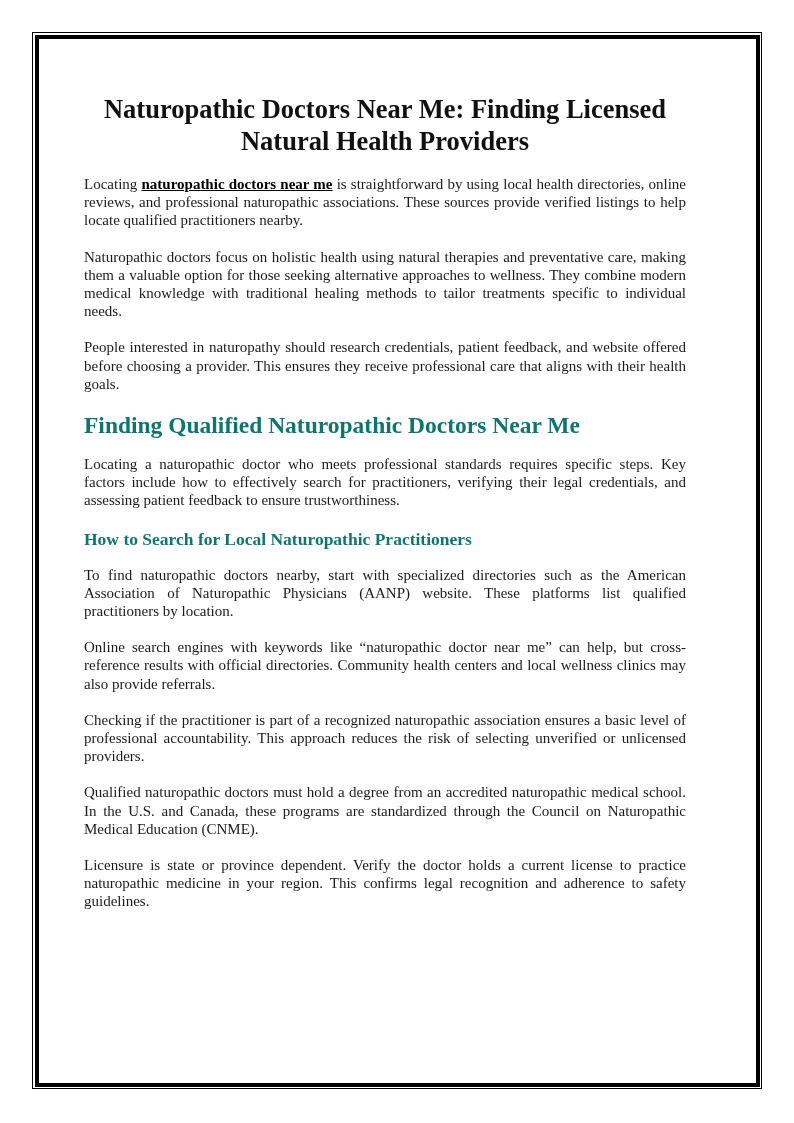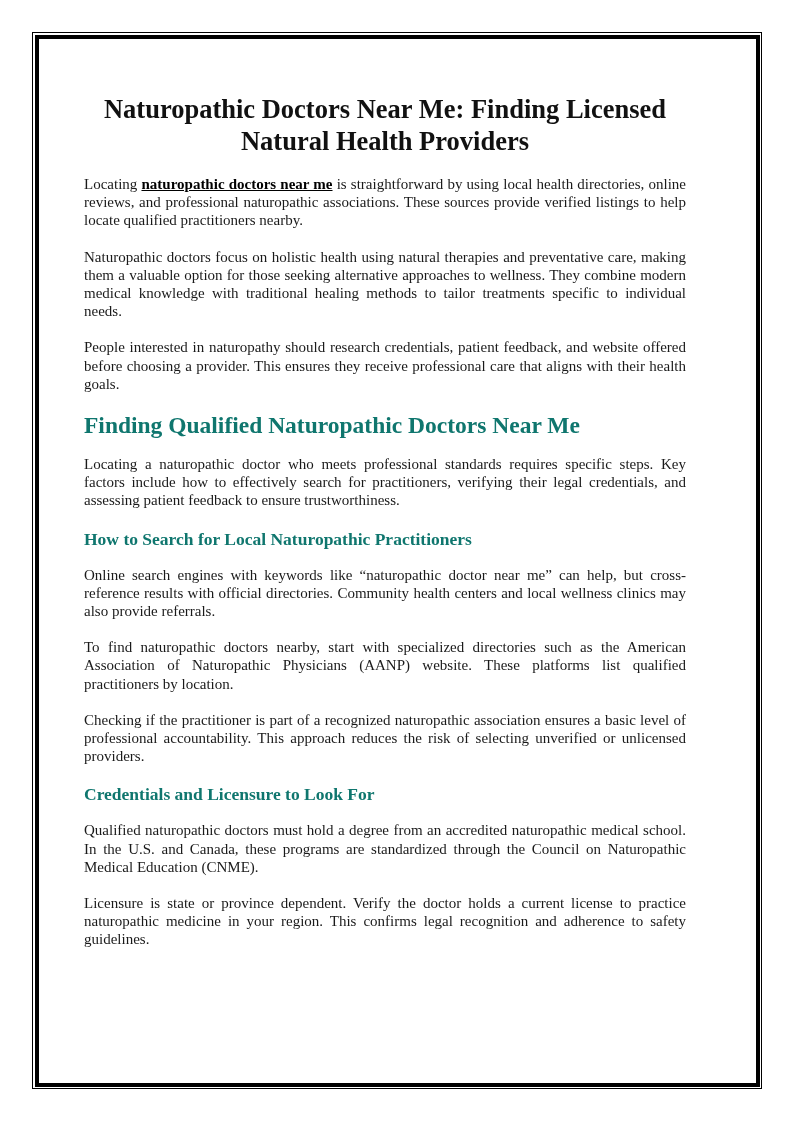--- a/index.html
+++ b/index.html
@@ -91,21 +91,20 @@
   <p class="body-text">Naturopathic doctors focus on holistic health using natural therapies and preventative care, making them a valuable option for those seeking alternative approaches to wellness. They combine modern medical knowledge with traditional healing methods to tailor treatments specific to individual needs.</p>
 
   <p class="body-text">People interested in naturopathy should research credentials, patient feedback, and website offered before choosing a provider. This ensures they receive professional care that aligns with their health goals.</p>
 
   <h2 class="section-heading">Finding Qualified Naturopathic Doctors Near Me</h2>
 
   <p class="body-text">Locating a naturopathic doctor who meets professional standards requires specific steps. Key factors include how to effectively search for practitioners, verifying their legal credentials, and assessing patient feedback to ensure trustworthiness.</p>
 
   <h3 class="subsection-heading">How to Search for Local Naturopathic Practitioners</h3>
 
+  <p class="body-text">To find naturopathic doctors nearby, start with specialized directories such as the American Association of Naturopathic Physicians (AANP) website. These platforms list qualified practitioners by location.</p>
   <p class="body-text">Online search engines with keywords like “naturopathic doctor near me” can help, but cross-reference results with official directories. Community health centers and local wellness clinics may also provide referrals.</p>
-  <p class="body-text">To find naturopathic doctors nearby, start with specialized directories such as the American Association of Naturopathic Physicians (AANP) website. These platforms list qualified practitioners by location.</p>
   <p class="body-text">Checking if the practitioner is part of a recognized naturopathic association ensures a basic level of professional accountability. This approach reduces the risk of selecting unverified or unlicensed providers.</p>
 
-  <h3 class="subsection-heading">Credentials and Licensure to Look For</h3>
 
   <p class="body-text">Qualified naturopathic doctors must hold a degree from an accredited naturopathic medical school. In the U.S. and Canada, these programs are standardized through the Council on Naturopathic Medical Education (CNME).</p>
   <p class="body-text">Licensure is state or province dependent. Verify the doctor holds a current license to practice naturopathic medicine in your region. This confirms legal recognition and adherence to safety guidelines.</p>
 </div>
 
 </body></html>

